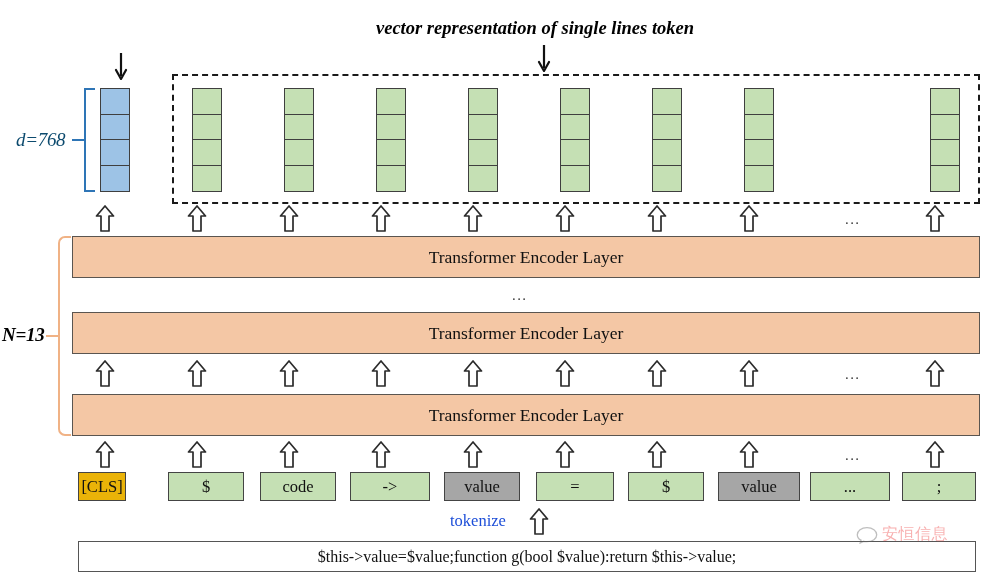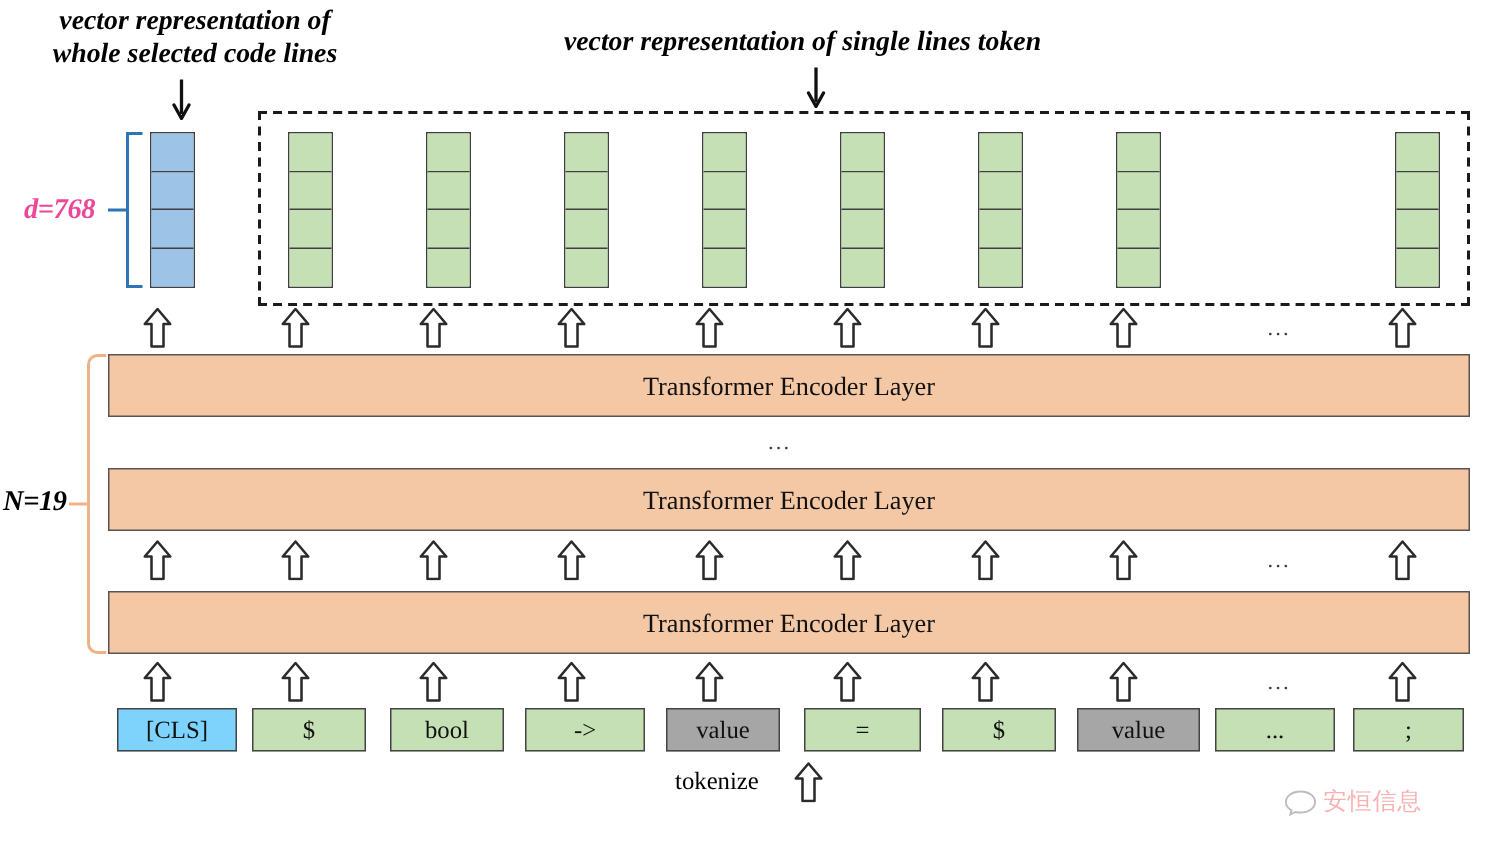--- a/index.html
+++ b/index.html
@@ -96,22 +96,22 @@
     width: 13px;
     height: 2px;
     background: #2e75b6;
   }
   #d-label {
     position: absolute;
     left: 16px;
     top: 129px;
     font-size: 19px;
     font-style: italic;
-    font-weight: bold;
-    color: #ec4899;
+    font-weight: normal;
+    color: #0c4a6e;
     letter-spacing: -0.3px;
   }
 
   
   #n-brace {
     position: absolute;
     left: 58px;
     top: 236px;
     width: 13px;
     height: 200px;
@@ -195,21 +195,21 @@
     font-size: 16.5px;
     color: #111111;
   }
 
   
   #tokenize-label {
     position: absolute;
     left: 450px;
     top: 511px;
     font-size: 16.5px;
-    color: #000000;
+    color: #1d4ed8;
   }
 
   
   #code-bar {
     position: absolute;
     left: 78px;
     top: 541px;
     width: 898px;
     height: 31px;
     border: 1.6px solid #555555;
@@ -238,22 +238,20 @@
     font-size: 16px;
     color: #ef4444;
     letter-spacing: 0.5px;
   }
 </style>
 </head>
 <body>
 
 <div id="stage">
 
-  <div class="annot" id="annot-lines">vector representation of
-whole selected code lines</div>
 
   <svg class="down-arrow" style="left:113px; top:52px;" viewBox="0 0 16 28">
     <path d="M8 1 L8 24" stroke="#111" stroke-width="2.2" fill="none"></path>
     <path d="M3 18 L8 27 L13 18" stroke="#111" stroke-width="2.2" fill="none" stroke-linecap="round" stroke-linejoin="round"></path>
   </svg>
 
   <div class="annot" id="annot-token">vector representation of single lines token</div>
 
   <svg class="down-arrow" style="left:536px; top:44px;" viewBox="0 0 16 28">
     <path d="M8 1 L8 24" stroke="#111" stroke-width="2.2" fill="none"></path>
@@ -394,21 +392,21 @@
       </svg>
       <div class="row-dots" style="left: 845px; top: 367px;">...</div>
     </div>
 
   <div class="encoder" id="enc-bottom">
     <span>Transformer Encoder Layer</span>
   </div>
 
   <div id="n-brace"></div>
   <div id="n-brace-stem"></div>
-  <div id="n-label">N=19</div>
+  <div id="n-label">N=13</div>
 
   <div id="arrows-bottom">
       <svg class="up-arrow" viewBox="0 0 20 27" style="left: 95px; top: 441px;">
         <path d="M10 1 L18.5 11 L14 11 L14 26 L6 26 L6 11 L1.5 11 Z" fill="#ffffff" stroke="#2b2b2b" stroke-width="1.7" stroke-linejoin="round"></path>
       </svg>
       <svg class="up-arrow" viewBox="0 0 20 27" style="left: 187px; top: 441px;">
         <path d="M10 1 L18.5 11 L14 11 L14 26 L6 26 L6 11 L1.5 11 Z" fill="#ffffff" stroke="#2b2b2b" stroke-width="1.7" stroke-linejoin="round"></path>
       </svg>
       <svg class="up-arrow" viewBox="0 0 20 27" style="left: 279px; top: 441px;">
         <path d="M10 1 L18.5 11 L14 11 L14 26 L6 26 L6 11 L1.5 11 Z" fill="#ffffff" stroke="#2b2b2b" stroke-width="1.7" stroke-linejoin="round"></path>
@@ -428,28 +426,28 @@
       <svg class="up-arrow" viewBox="0 0 20 27" style="left: 739px; top: 441px;">
         <path d="M10 1 L18.5 11 L14 11 L14 26 L6 26 L6 11 L1.5 11 Z" fill="#ffffff" stroke="#2b2b2b" stroke-width="1.7" stroke-linejoin="round"></path>
       </svg>
       <svg class="up-arrow" viewBox="0 0 20 27" style="left: 925px; top: 441px;">
         <path d="M10 1 L18.5 11 L14 11 L14 26 L6 26 L6 11 L1.5 11 Z" fill="#ffffff" stroke="#2b2b2b" stroke-width="1.7" stroke-linejoin="round"></path>
       </svg>
       <div class="row-dots" style="left: 845px; top: 448px;">...</div>
     </div>
 
   <div id="token-boxes">
-      <div class="token-box" style="left: 78px; width: 80px; background: #7dd3fc;">
+      <div class="token-box" style="left: 78px; width: 48px; background: #eab308;">
         <span>[CLS]</span>
       </div>
       <div class="token-box" style="left: 168px; width: 76px; background: rgb(197, 224, 180);">
         <span>$</span>
       </div>
       <div class="token-box" style="left: 260px; width: 76px; background: rgb(197, 224, 180);">
-        <span>bool</span>
+        <span>code</span>
       </div>
       <div class="token-box" style="left: 350px; width: 80px; background: rgb(197, 224, 180);">
         <span>-&gt;</span>
       </div>
       <div class="token-box" style="left: 444px; width: 76px; background: rgb(166, 166, 166);">
         <span>value</span>
       </div>
       <div class="token-box" style="left: 536px; width: 78px; background: rgb(197, 224, 180);">
         <span>=</span>
       </div>
@@ -465,20 +463,23 @@
       <div class="token-box" style="left: 902px; width: 74px; background: rgb(197, 224, 180);">
         <span>;</span>
       </div>
     </div>
 
   <div id="tokenize-label">tokenize</div>
   <svg class="up-arrow" style="left:529px; top:508px;" viewBox="0 0 20 27">
     <path d="M10 1 L18.5 11 L14 11 L14 26 L6 26 L6 11 L1.5 11 Z" fill="#ffffff" stroke="#2b2b2b" stroke-width="1.7" stroke-linejoin="round"></path>
   </svg>
 
+  <div id="code-bar">
+    <span>$this-&gt;value=$value;function g(bool $value):return $this-&gt;value;</span>
+  </div>
 
   <div id="watermark">
     <svg width="22" height="18" viewBox="0 0 22 18">
       <path d="M11 1.6 C5.4 1.6 1.3 4.8 1.3 8.7 C1.3 11 2.7 13 5 14.2 L4.2 17 L7.6 15.3
                C8.7 15.6 9.8 15.7 11 15.7 C16.6 15.7 20.7 12.6 20.7 8.7 C20.7 4.8 16.6 1.6 11 1.6 Z" fill="none" stroke="#666" stroke-width="1.3"></path>
     </svg>
     <span class="wm-text">安恒信息</span>
   </div>
 
 </div>

